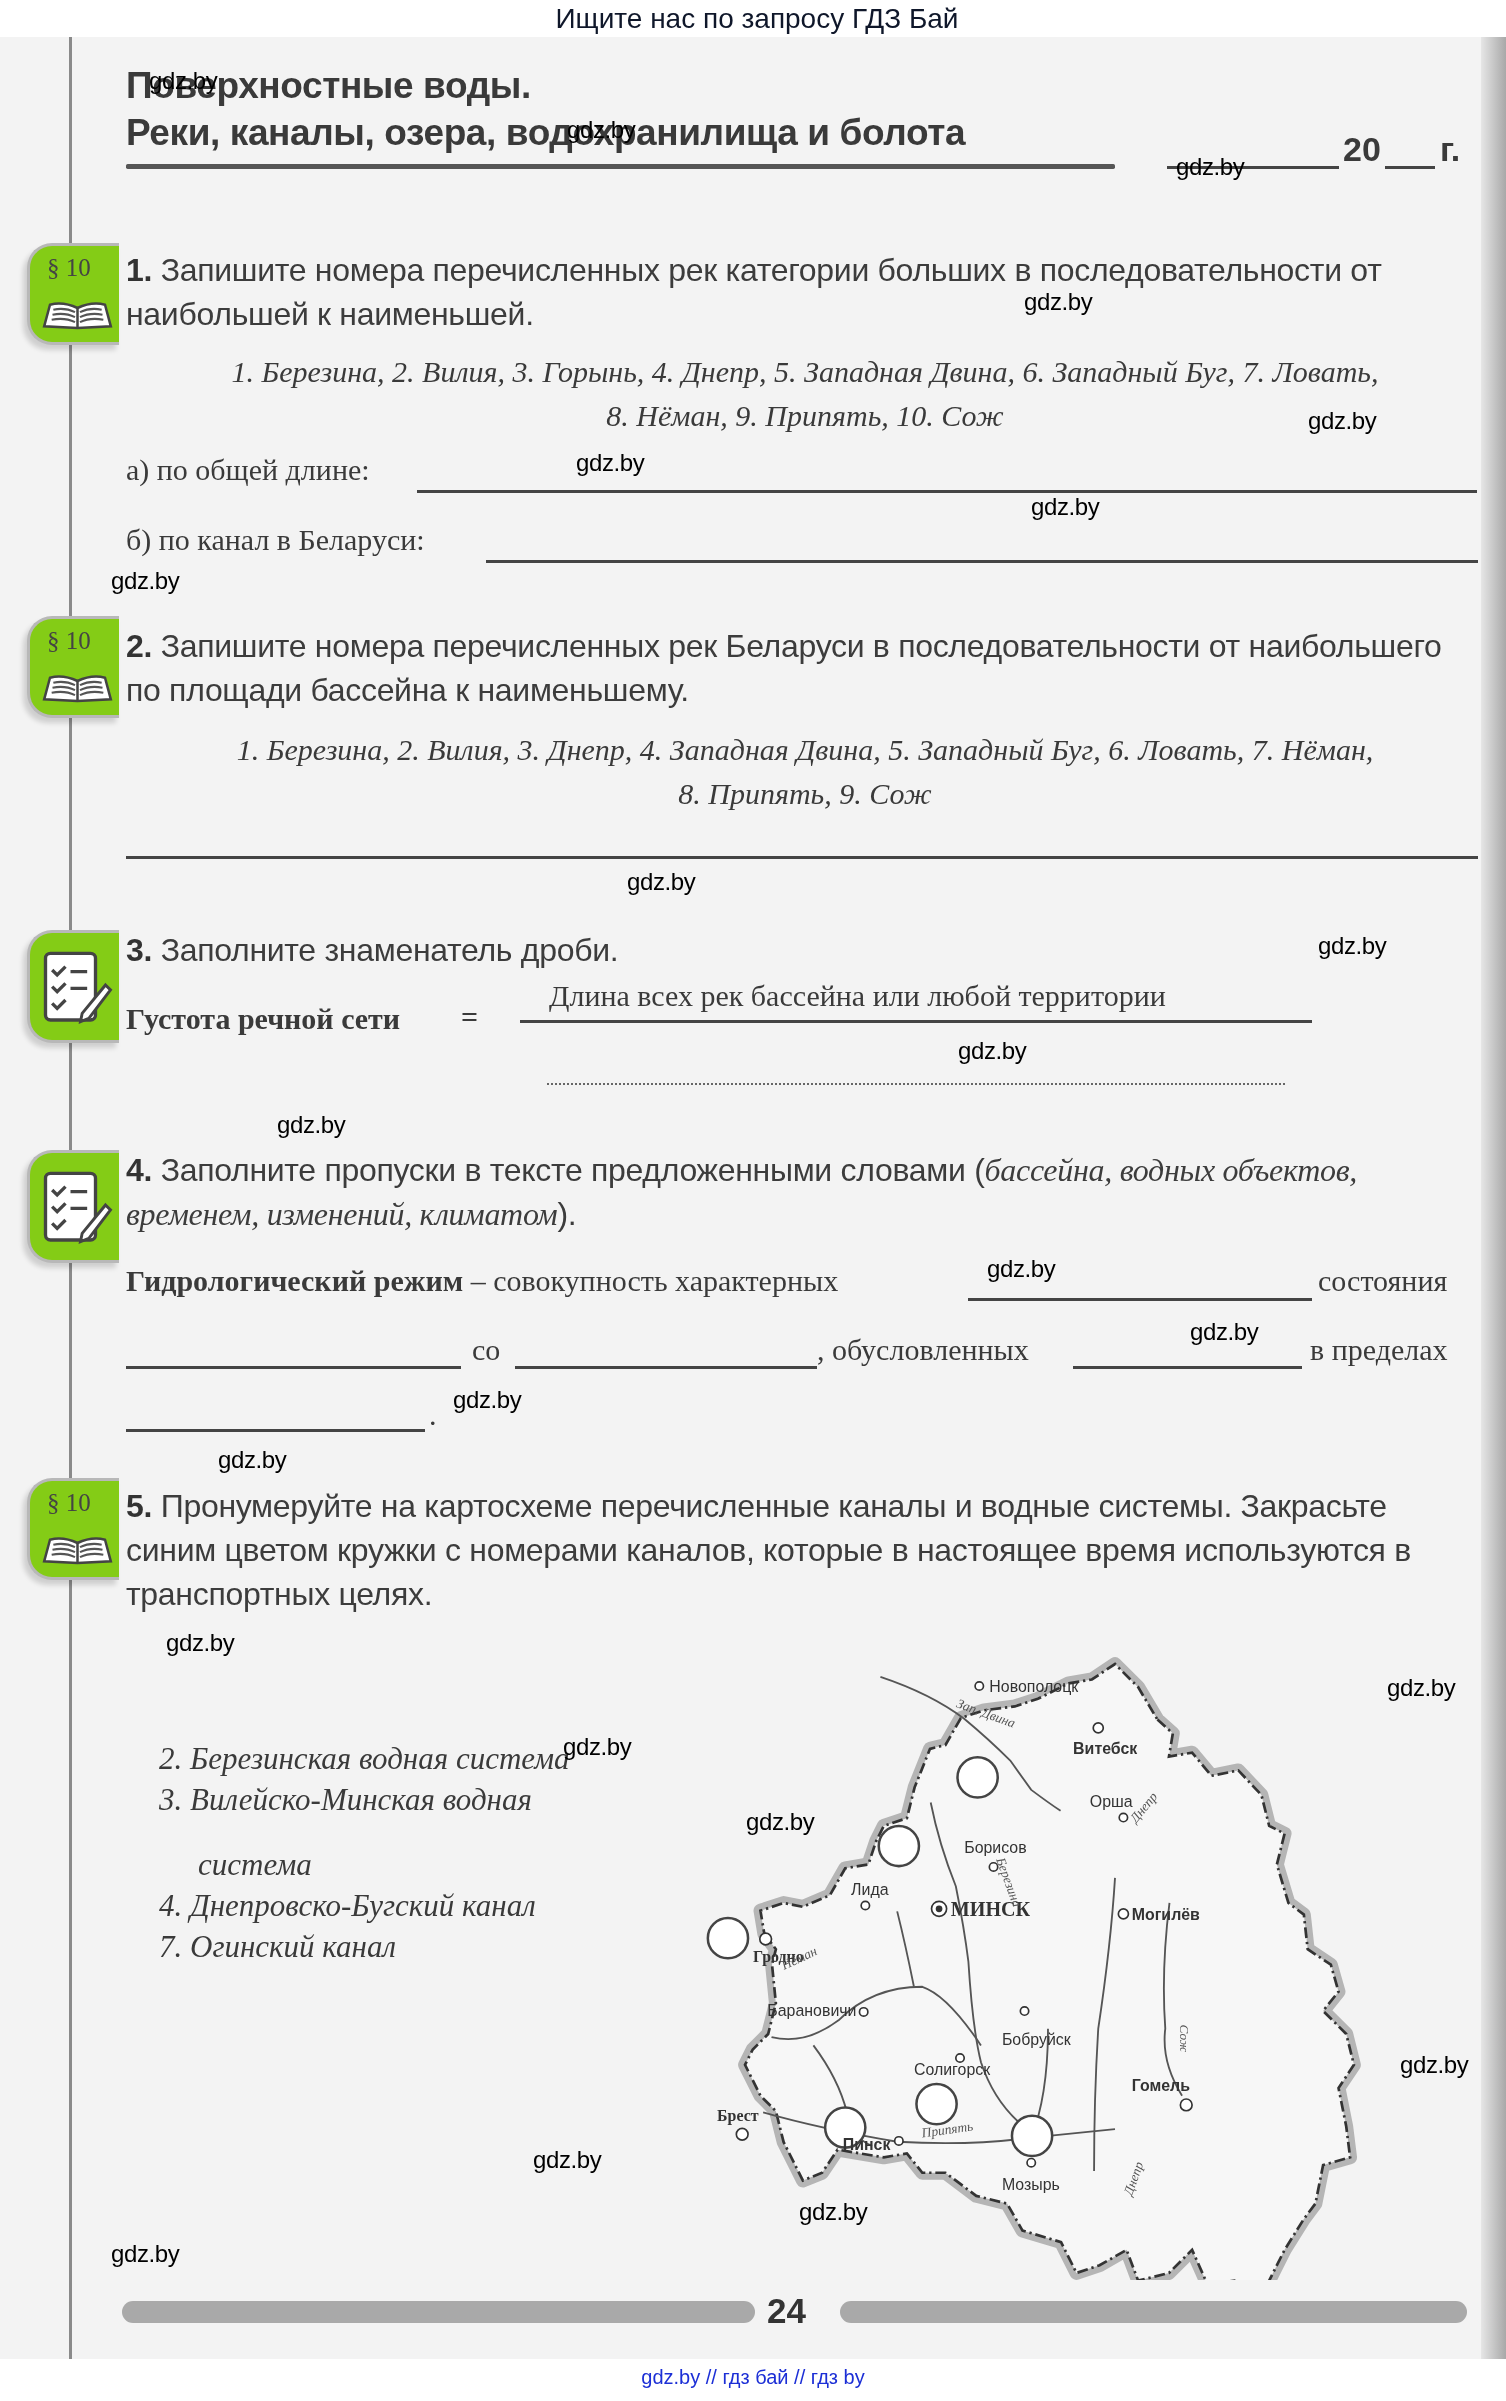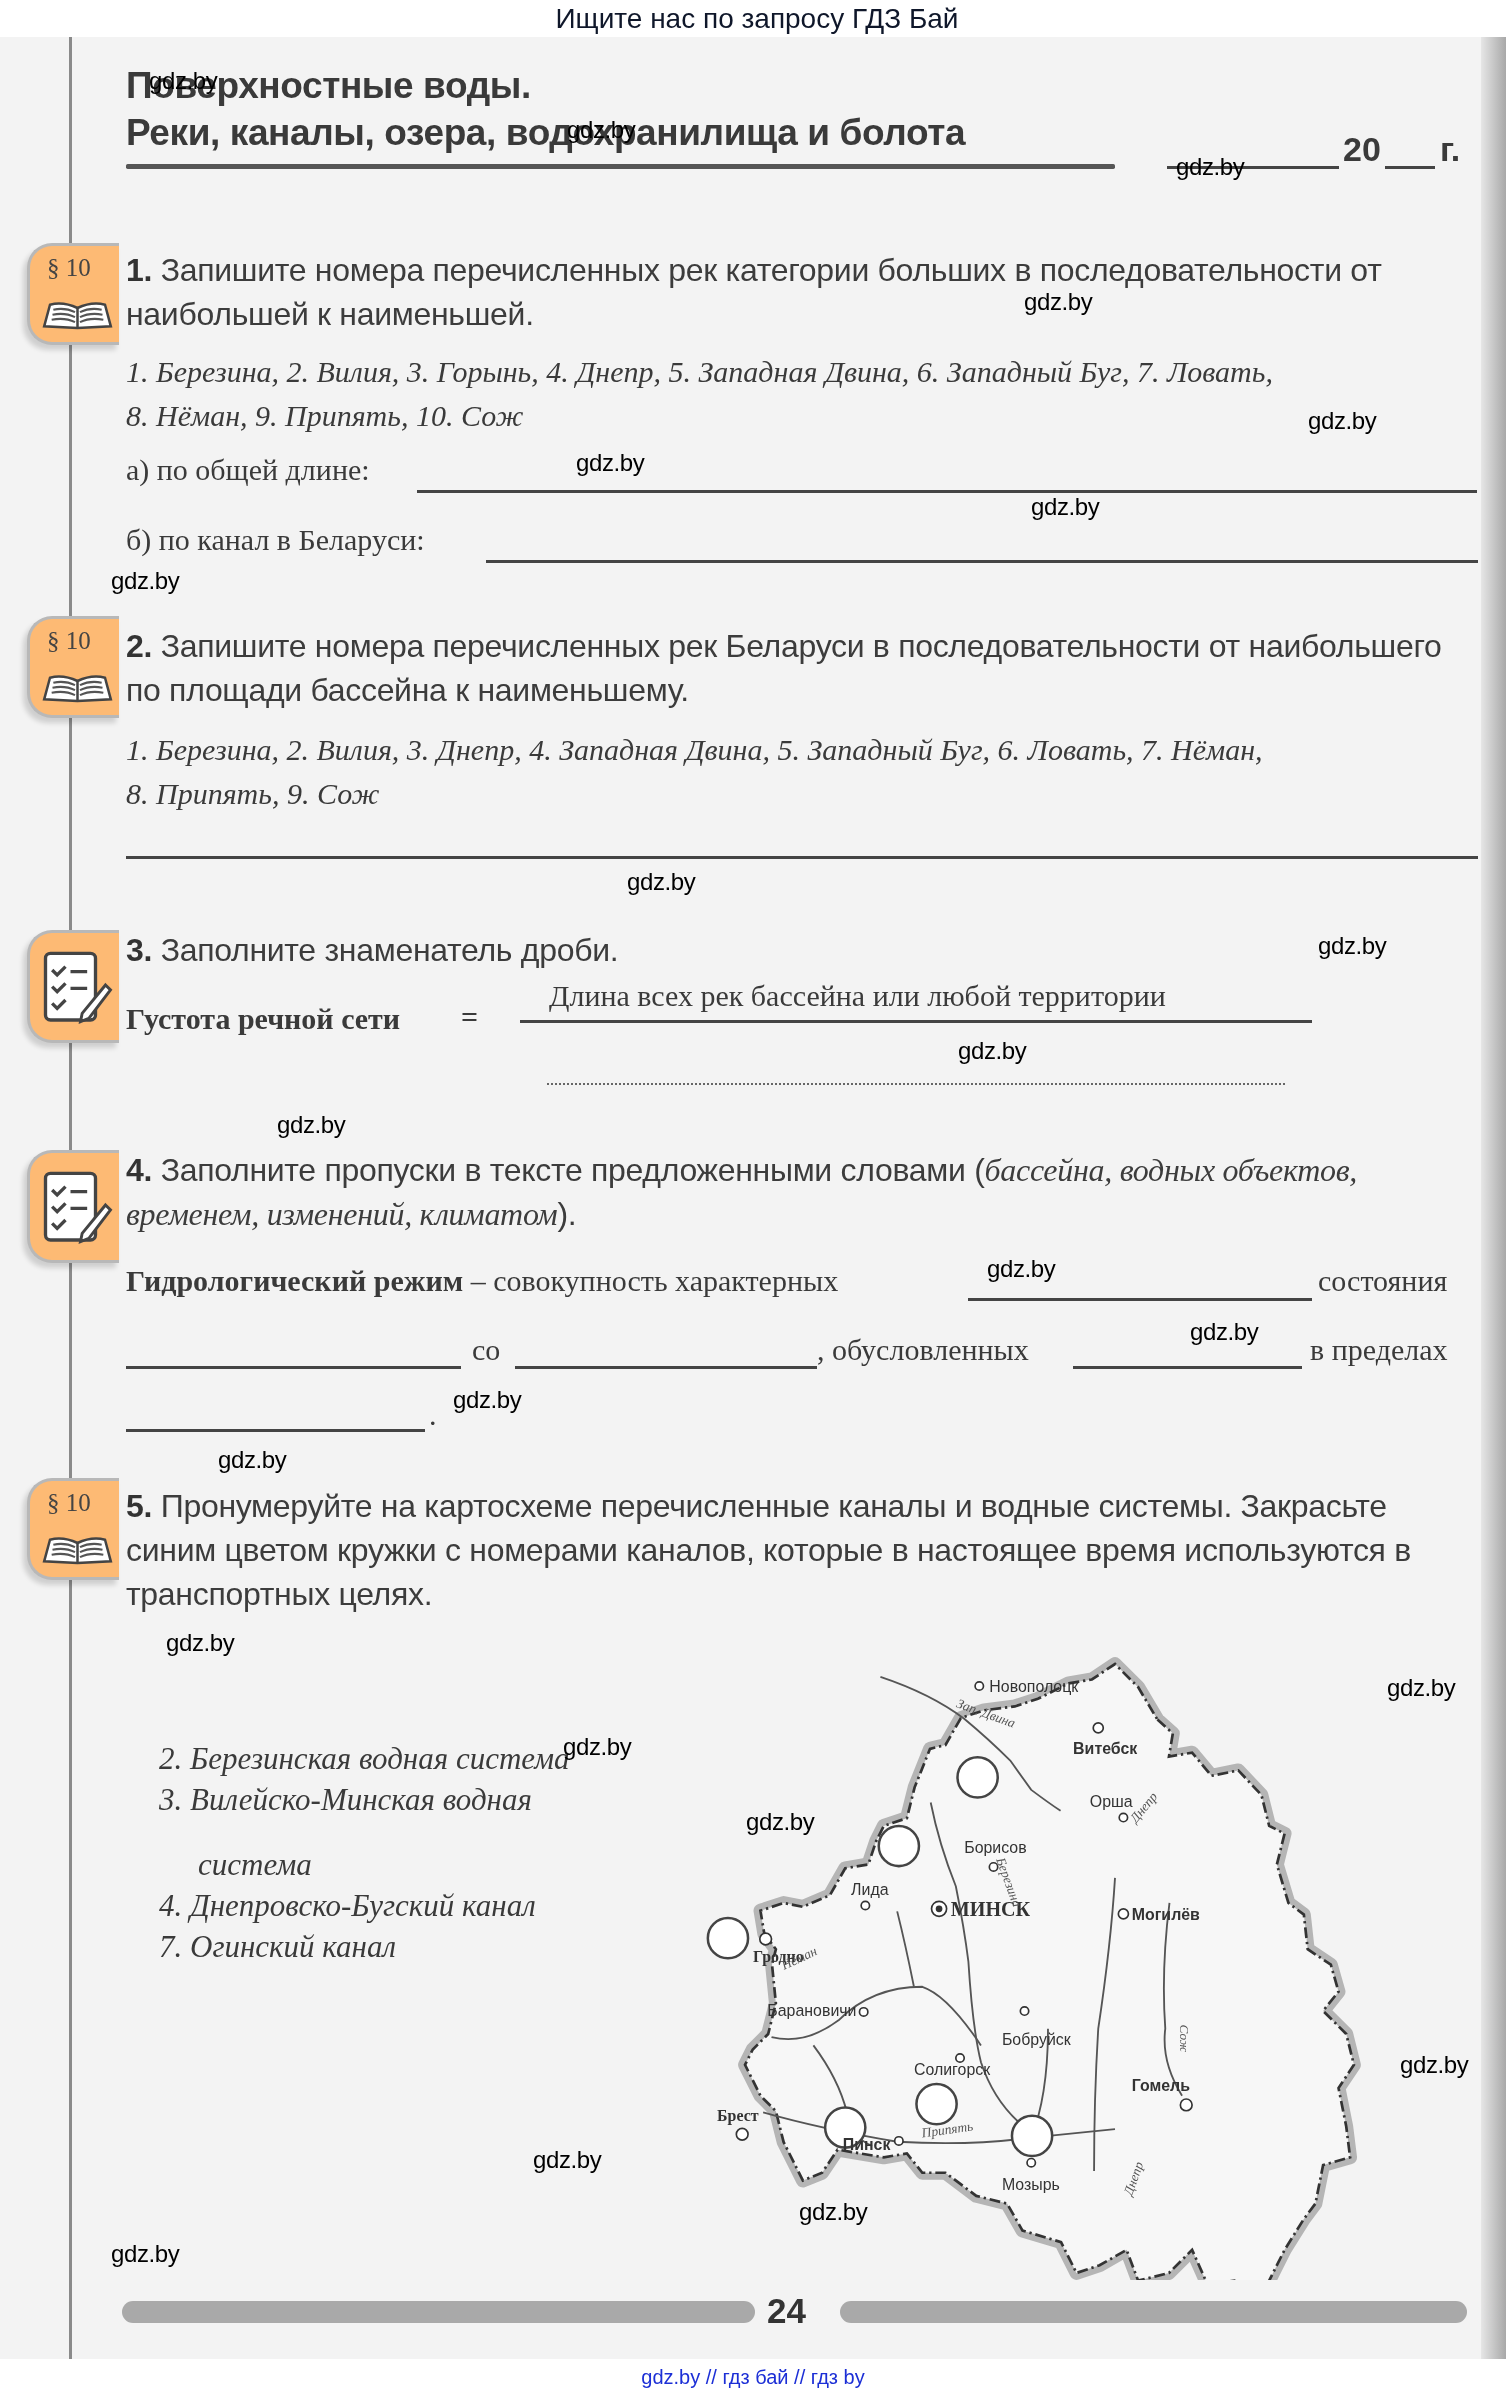--- a/index.html
+++ b/index.html
@@ -17,30 +17,30 @@
     background: linear-gradient(to right, #e6e6e6, #a8a8a8); }
 
   .wm { position: absolute; font-family: "Liberation Sans", sans-serif; font-size: 24px; color: #000; letter-spacing: -0.4px; }
 
   .title { position: absolute; left: 126px; font-family: "Liberation Sans", sans-serif; font-weight: bold;
     font-size: 37px; color: #3a3a3a; letter-spacing: -0.4px; }
   .title-rule { position: absolute; left: 126px; top: 164px; width: 989px; height: 5px; background: #555; border-radius: 1.7px; }
   .date-line { position: absolute; top: 130px; font-weight: bold; font-size: 34px; color: #3a3a3a; }
   .date-blank { position: absolute; height: 2.5px; background: #444; }
 
-  .tab { position: absolute; left: 27px; width: 92px; background: #fdba74; border: 3.4px solid #b8b8b8;
+  .tab { position: absolute; left: 27px; width: 92px; background: #84cc16; border: 3.4px solid #b8b8b8;
     border-right: none; border-radius: 25px 0 0 25px; box-shadow: -3.4px 5px 5px rgba(0,0,0,0.15); }
   .para-label { position: absolute; left: 17px; top: 8.4px; font-family: "Liberation Serif", serif; font-size: 25px; color: #444; }
   .book-icon { position: absolute; left: 10px; bottom: 11.7px; width: 75px; height: 34px; }
   .task-icon { position: absolute; left: 11.7px; top: 17px; width: 72px; height: 75px; }
 
   .task-head { position: absolute; left: 126px; width: 1354px; font-size: 32px; line-height: 44px; color: #3c3c3c; letter-spacing: -0.3px; }
   .task-head b { font-weight: bold; color: #333; }
   .italic-list { position: absolute; left: 126px; width: 1358px; font-family: "Liberation Serif", serif; font-style: italic;
-    font-size: 30px; line-height: 44px; color: #3a3a3a; }
+    font-size: 30px; line-height: 44px; color: #3a3a3a; text-align: center; }
   .serif { font-family: "Liberation Serif", serif; font-size: 30px; color: #3a3a3a; position: absolute; }
   .blank { position: absolute; height: 2.5px; background: #444; }
   .dotted { position: absolute; height: 0; border-top: 2.5px dotted #666; }
 
   .canal-list { position: absolute; left: 159px; top: 1738px; font-family: "Liberation Serif", serif; font-style: italic;
     font-size: 31px; line-height: 41px; color: #3a3a3a; }
   .canal-list .indent { padding-left: 39px; margin-top: 24px; }
 
   .map { position: absolute; left: 679px; top: 1593px; width: 805px; height: 687px; }
 

